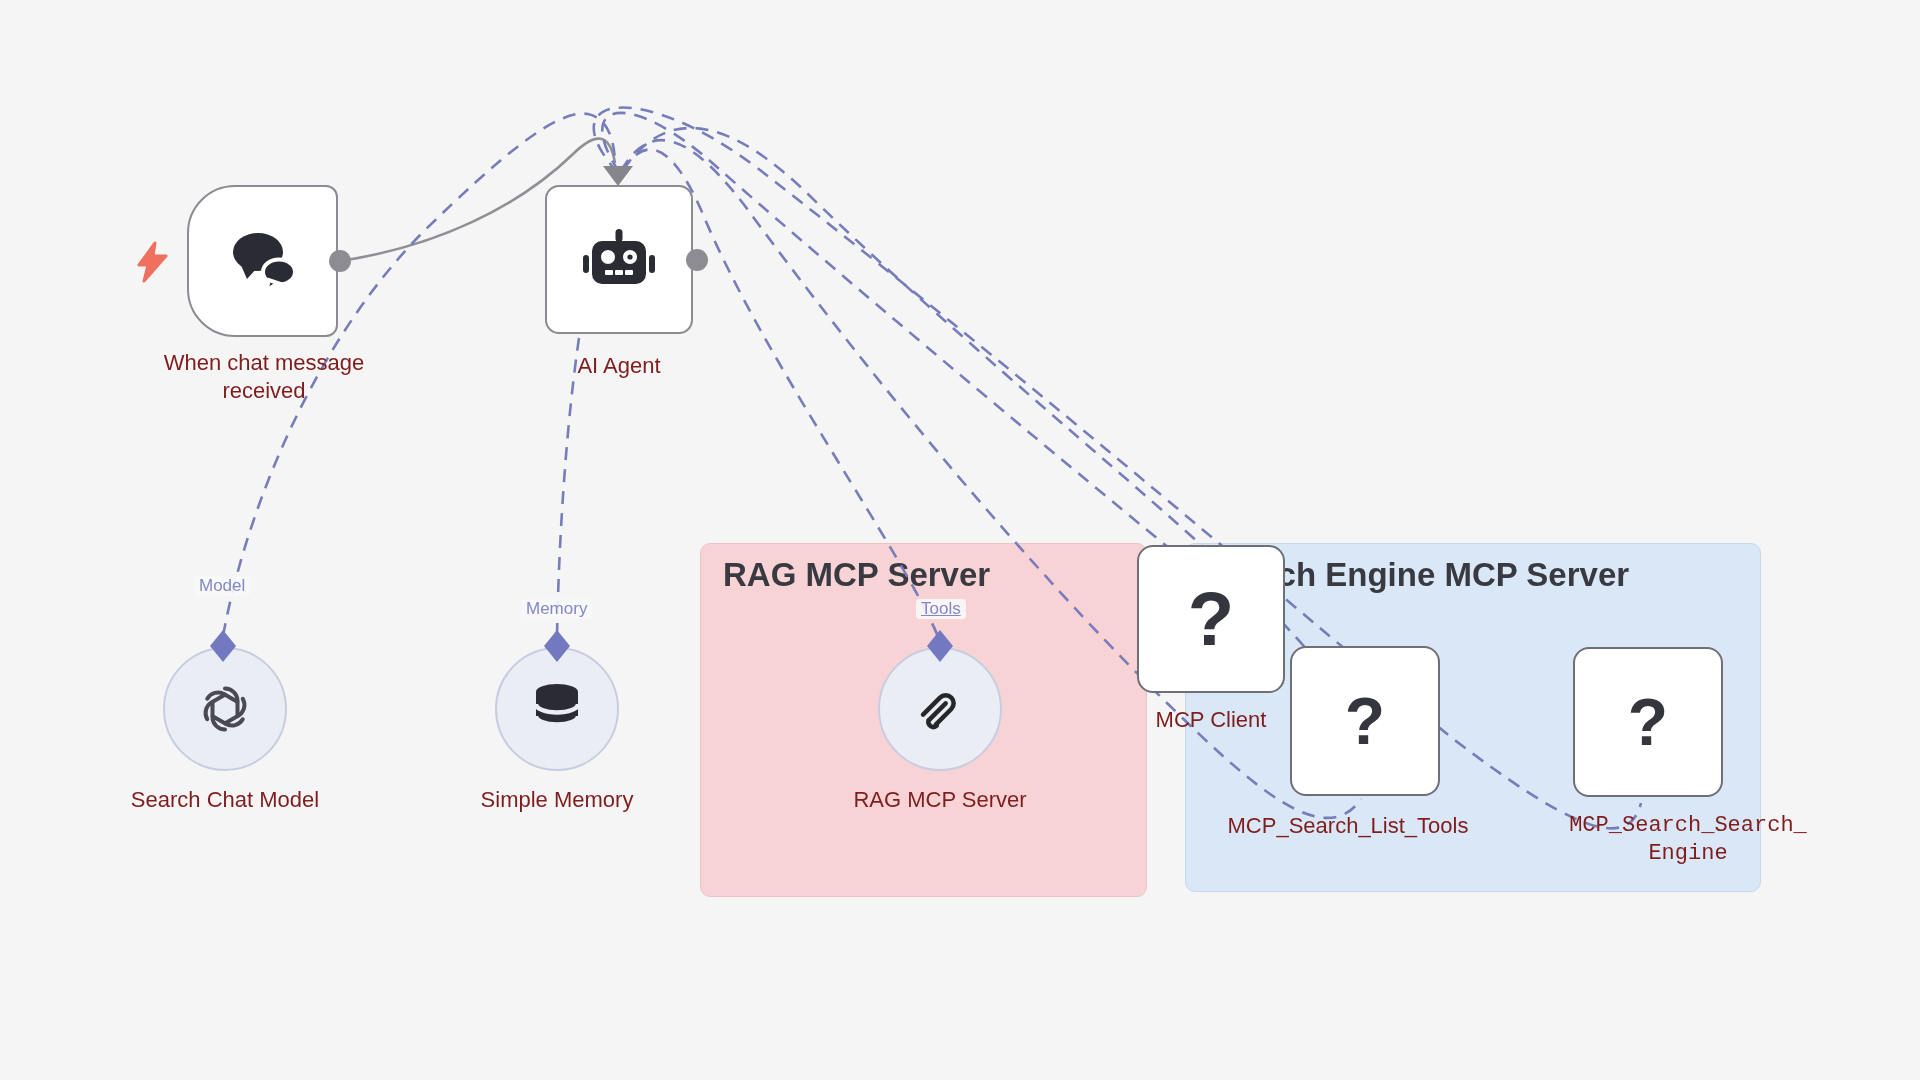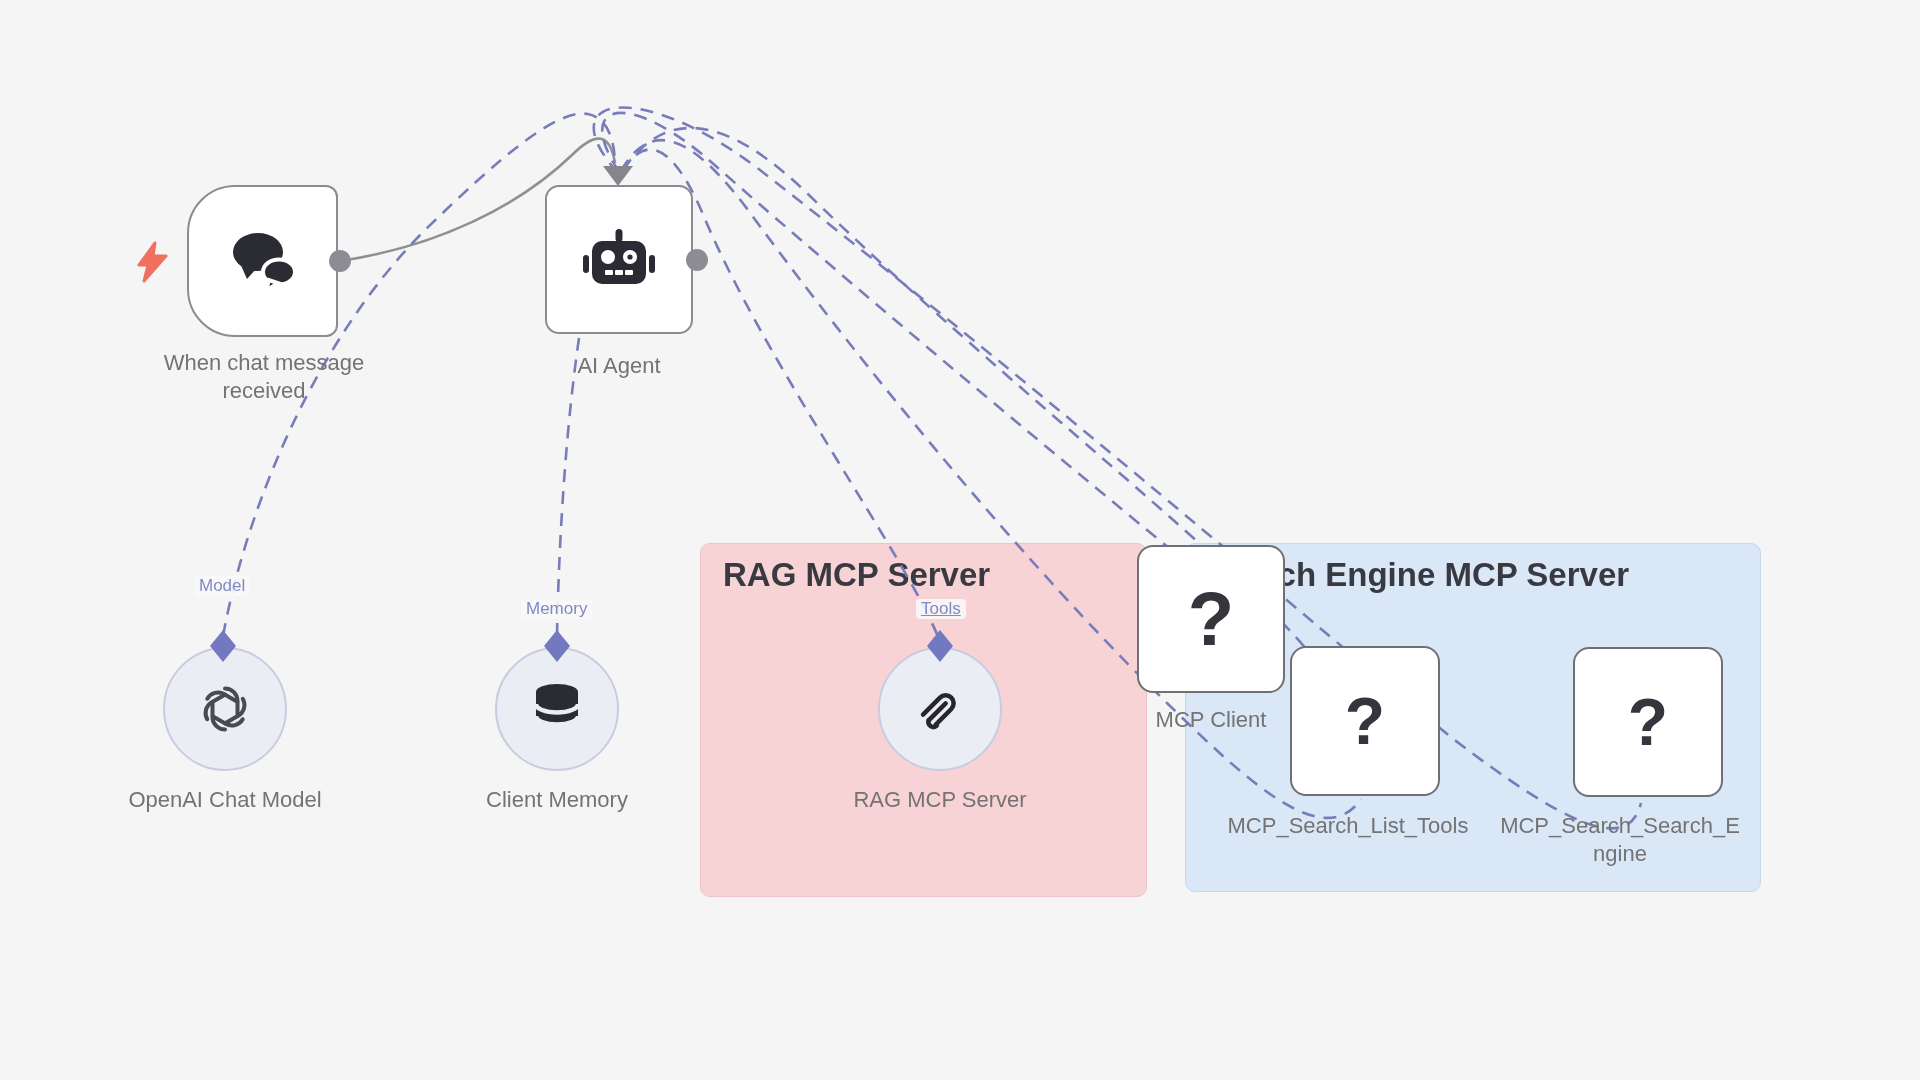--- a/index.html
+++ b/index.html
@@ -29,21 +29,21 @@
     background:#ebedf4;border:2px solid #c8cce0;z-index:3;
     display:flex;align-items:center;justify-content:center;box-sizing:border-box;}
 
   
   .sq{position:absolute;background:#fff;border:2.5px solid #8b8b91;box-sizing:border-box;
     display:flex;align-items:center;justify-content:center;z-index:5;}
   .sq.dark-border{border-color:#6e6f77;border-radius:16px;}
   .qmark{font-weight:bold;color:#34353d;line-height:1;}
 
   
-  .node-label{position:absolute;font-size:22px;color:#737373;font-weight:500;
+  .node-label{position:absolute;font-size:22px;color:#7f1d1d;font-weight:500;
     text-align:center;z-index:4;line-height:1.25;}
   .nowrap{white-space:nowrap;}
   .conn-label{position:absolute;font-size:17px;color:#8289c5;z-index:4;
     background:rgba(248,248,250,0.9);padding:0 5px;border-radius:4px;line-height:1.2;}
 
   #overlay{position:absolute;left:0;top:0;z-index:6;pointer-events:none;}
   #overlay .port{pointer-events:all;}
 </style>
 </head>
 <body>
@@ -119,33 +119,33 @@
         </g>
       <g transform="rotate(240)">
           <path d="M 0,-20.5 A 12.5,12.5 0 0 1 12.5,-8 L 12.5,7"></path>
         </g>
       <g transform="rotate(300)">
           <path d="M 0,-20.5 A 12.5,12.5 0 0 1 12.5,-8 L 12.5,7"></path>
         </g>
     </g>
   </svg>
 </div>
-<div class="node-label nowrap" style="left:25px;top:786px;width:400px;">OpenAI Chat Model</div>
+<div class="node-label nowrap" style="left:25px;top:786px;width:400px;">Search Chat Model</div>
 <div class="conn-label" style="left:194px;top:576px;">Model</div>
 
 <div class="subnode" style="left:495px;top:647px;">
   <svg width="60" height="60" viewBox="0 0 60 60">
     <g transform="translate(30,31)">
       <path d="M -21,-18 a 21,8 0 0 1 42,0 v 26 a 21,8 0 0 1 -42,0 z" fill="#2a2b33"></path>
       <path d="M -21,-6 a 21,8.5 0 0 0 42,0" fill="none" stroke="#ebedf4" stroke-width="4.5"></path>
       <path d="M -21,6 a 21,8.5 0 0 0 42,0" fill="none" stroke="#ebedf4" stroke-width="4.5"></path>
     </g>
   </svg>
 </div>
-<div class="node-label nowrap" style="left:407px;top:786px;width:300px;">Client Memory</div>
+<div class="node-label nowrap" style="left:407px;top:786px;width:300px;">Simple Memory</div>
 <div class="conn-label" style="left:521px;top:599px;">Memory</div>
 
 <div class="subnode" style="left:878px;top:647px;">
   <svg width="58" height="58" viewBox="0 0 58 58">
     <g transform="translate(29,29) rotate(45)" fill="none" stroke="#26262c" stroke-width="4.5" stroke-linecap="round" stroke-linejoin="round">
       <path d="M -8,16 L -8,-8 A 8,8 0 0 1 8,-8 L 8,14"></path>
       <path d="M 0,16 L 0,-8"></path>
       <path d="M 0,16 A 5,5 0 0 0 9.5,14"></path>
     </g>
   </svg>
@@ -159,21 +159,21 @@
 <div class="node-label nowrap" style="left:1111px;top:706px;width:200px;">MCP Client</div>
 
 <div class="sq dark-border" style="left:1290px;top:646px;width:150px;height:150px;">
   <div class="qmark" style="font-size:66px;">?</div>
 </div>
 <div class="node-label nowrap" style="left:1223px;top:812px;width:250px;">MCP_Search_List_Tools</div>
 
 <div class="sq dark-border" style="left:1573px;top:647px;width:150px;height:150px;">
   <div class="qmark" style="font-size:66px;">?</div>
 </div>
-<div class="node-label" style="left:1499px;top:812px;width:242px;word-break:break-all;">MCP_Search_Search_Engine</div>
+<div class="node-label" style="left:1567px;top:812px;width:242px;word-break:break-all;font-family:Liberation Mono, monospace;">MCP_Search_Search_Engine</div>
 
 <svg id="overlay" width="1920" height="1080" viewBox="0 0 1920 1080">
 
   <circle class="port" cx="340" cy="261" r="11" fill="#8c8c92"></circle>
   <circle class="port" cx="697" cy="260" r="11" fill="#8c8c92"></circle>
 
   <polygon points="603,166 633,166 618,186" fill="#85858b"></polygon>
 
   <polygon class="port" points="223,630 236,646 223,662 210,646" fill="#7279c0"></polygon>
   <polygon class="port" points="557,630 570,646 557,662 544,646" fill="#7279c0"></polygon>

